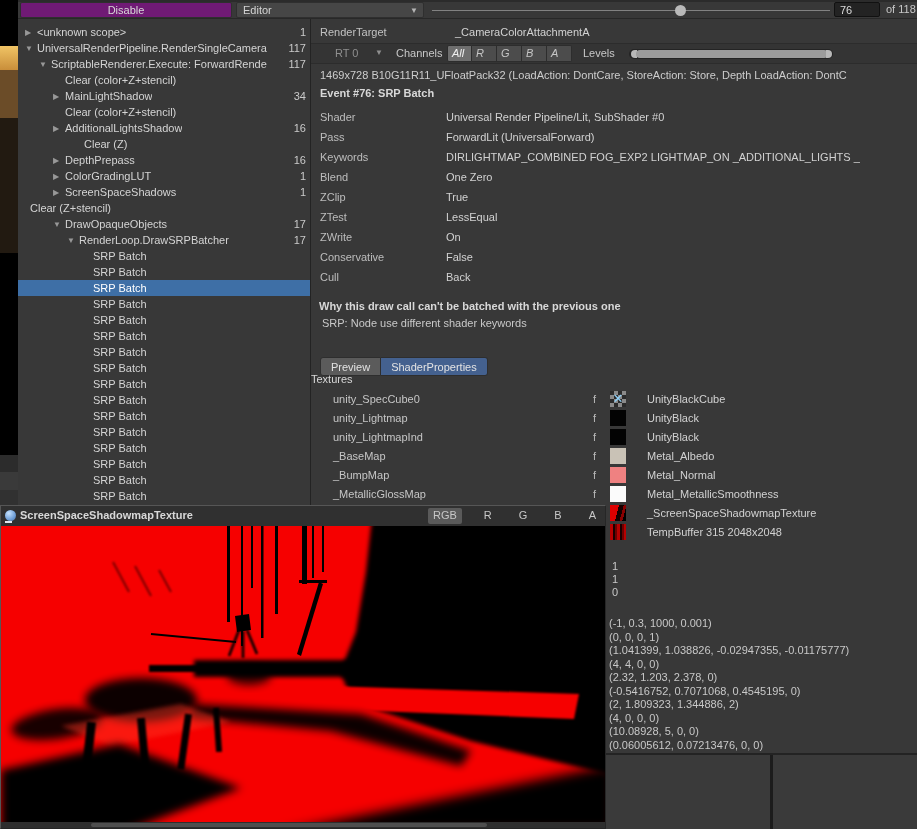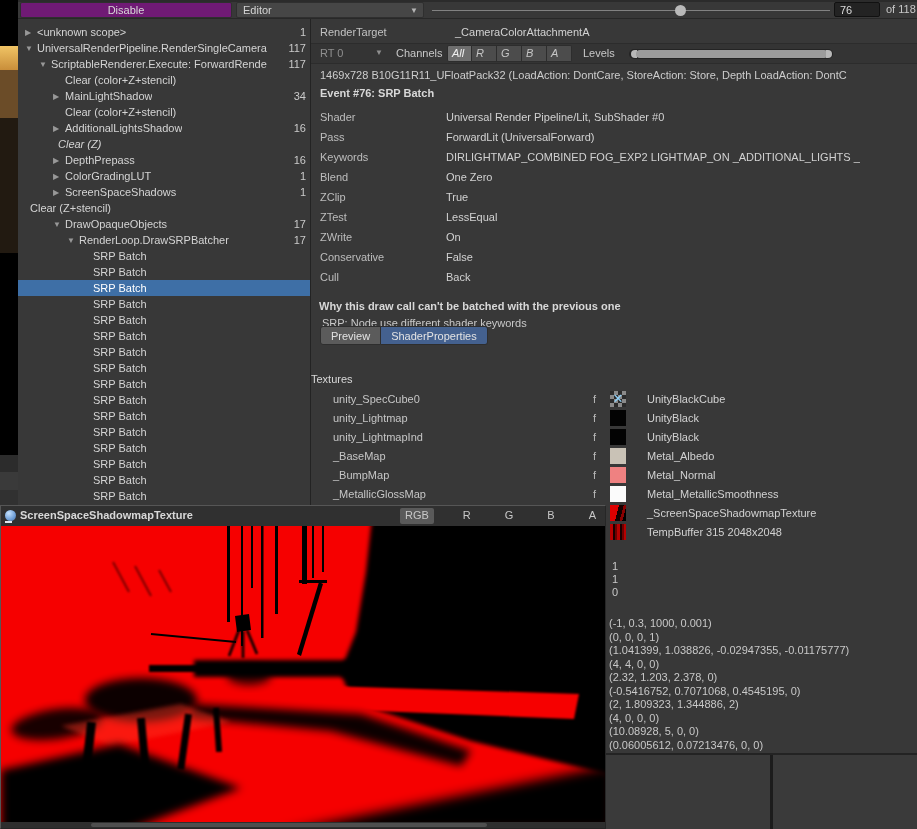--- a/index.html
+++ b/index.html
@@ -38,21 +38,21 @@
   .trow.sel{background:#3e6fa6;}
   .trow.sel .tlbl{color:#fff;}
   .arr{display:inline-block;width:12px;flex:0 0 12px;color:#989898;font-size:8px;text-align:left;}
   .tlbl{color:#d4d4d4;overflow:hidden;text-overflow:clip;flex:0 1 auto;}
   .tcnt{margin-left:auto;padding-right:4px;color:#cacaca;flex:0 0 auto;}
   
   #panel{position:absolute;left:310px;top:19px;width:607px;height:736px;background:#383838;border-left:1px solid #232323;overflow:hidden;}
   .rt-label{position:absolute;left:9px;top:7px;color:#c2c2c2;}
   .rt-value{position:absolute;left:144px;top:7px;color:#d2d2d2;}
   .chrow{position:absolute;left:0;top:24px;width:100%;height:21px;background:#343434;border-top:1px solid #2c2c2c;border-bottom:1px solid #2c2c2c;}
-  .rt0{position:absolute;left:9px;top:3px;color:#8f8f8f;}
+  .rt0{position:absolute;left:24px;top:3px;color:#8f8f8f;}
   .rt0caret{position:absolute;left:64px;top:4px;color:#8f8f8f;font-size:8px;}
   .ch-label{position:absolute;left:85px;top:3px;color:#c8c8c8;}
   #channel-buttons{position:absolute;left:136px;top:1px;display:flex;}
   .chbtn{min-width:25px;height:17px;padding:0 4px;background:#4c4c4c;border:1px solid #2d2d2d;border-left:none;
     text-align:left;line-height:15px;color:#c6c6c6;font-style:italic;}
   .chbtn:first-child{border-left:1px solid #2d2d2d;border-radius:2px 0 0 2px;}
   .chbtn:last-child{border-radius:0 2px 2px 0;}
   .chbtn.sel{background:#6e6e6e;color:#efefef;}
   .lv-label{position:absolute;left:272px;top:3px;color:#c8c8c8;}
   .lv-slider{position:absolute;left:318px;top:5px;width:204px;height:10px;background:#242424;border-radius:5px;}
@@ -60,21 +60,21 @@
   .lv-capL{position:absolute;left:2px;top:1px;width:6px;height:8px;background:#b8b8b8;border-radius:4px 0 0 4px;}
   .lv-capR{position:absolute;right:1px;top:1px;width:6px;height:8px;background:#b8b8b8;border-radius:0 4px 4px 0;}
   .buffer-info{position:absolute;left:9px;top:50px;right:0;white-space:nowrap;overflow:hidden;color:#cdcdcd;}
   .event-title{position:absolute;left:9px;top:68px;font-weight:bold;color:#d8d8d8;}
   #props{position:absolute;left:0;top:88px;width:100%;}
   .prow{display:flex;height:20px;align-items:center;}
   .pl{width:135px;padding-left:9px;color:#bdbdbd;flex:0 0 135px;}
   .pv{flex:1;color:#d2d2d2;white-space:nowrap;overflow:hidden;}
   .why-title{position:absolute;left:8px;top:281px;font-weight:bold;color:#d8d8d8;}
   .why-reason{position:absolute;left:11px;top:298px;color:#c9c9c9;}
-  #tabs{position:absolute;left:9px;top:307px;display:flex;}
+  #tabs{position:absolute;left:9px;top:338px;display:flex;}
   .tab{height:19px;padding:0 10px;background:#5b5b5b;color:#e3e3e3;line-height:18px;text-align:center;border:1px solid #2e2e2e;border-left:none;}
   .tab:first-child{border-left:1px solid #2e2e2e;border-radius:3px 0 0 3px;}
   .tab:last-child{border-radius:0 3px 3px 0;}
   .tab.sel{background:#44618f;}
   .tex-title{position:absolute;left:0;top:354px;font-weight:normal;color:#d8d8d8;}
   #texrows{position:absolute;left:0;top:371px;width:100%;}
   .texrow{position:relative;height:19px;}
   .tname{position:absolute;left:22px;top:3px;color:#c6c6c6;}
   .tflag{position:absolute;left:282px;top:3px;color:#b8b8b8;}
   .swatch{position:absolute;left:299px;top:1px;width:16px;height:16px;background:#000;}
@@ -91,21 +91,21 @@
   .fline{height:13px;color:#c8c8c8;}
   #vectors{position:absolute;left:298px;top:598px;}
   .vline{height:13.5px;color:#c8c8c8;white-space:nowrap;}
   
   #pvwin{position:absolute;left:0;top:505px;width:606px;height:324px;background:#303030;border:1px solid #565656;border-bottom-color:#262626;border-right-color:#262626;}
   .pv-titlebar{position:absolute;left:0;top:0;width:100%;height:20px;background:#303030;}
   .pv-icon{position:absolute;left:4px;top:4px;width:11px;height:11px;border-radius:50%;
     background:radial-gradient(circle at 35% 30%,#c4e2ff,#6f9fd8 60%,#47729f);}
   .pv-icon::after{content:"";position:absolute;left:0;top:11px;width:7px;height:2px;background:#dfe6ee;}
   .pv-title{position:absolute;left:19px;top:3px;font-weight:bold;color:#d8d8d8;}
-  #pv-channels{position:absolute;right:4px;top:2px;display:flex;gap:24px;}
+  #pv-channels{position:absolute;right:4px;top:2px;display:flex;gap:17px;}
   .pvch{height:16px;padding:0 5px;line-height:15px;color:#c8c8c8;text-align:center;}
   .pvch.sel{background:#5a5a5a;border-radius:2px;}
   .pv-canvas{position:absolute;left:0;top:20px;width:604px;height:296px;background:#f60000;overflow:hidden;}
   .pv-bottom{position:absolute;left:0;top:316px;width:604px;height:6px;background:#2e2e2e;}
   .pv-thumb{position:absolute;left:90px;top:1px;width:396px;height:4px;background:#4e4e4e;border-radius:2px;}
   
   .br-corner{position:absolute;left:606px;top:753px;width:311px;height:76px;background:#3a3a3a;border-top:2px solid #232323;}
   .br-vline{position:absolute;left:164px;top:0;width:3px;height:100%;background:#1c1c1c;}
 </style>
 </head>
@@ -166,21 +166,21 @@
       <div class="trow" style="padding-left: 35px;">
         <span class="arr"></span>
         <span class="tlbl">Clear (color+Z+stencil)</span>
         <span class="tcnt"></span>
       </div>
       <div class="trow" style="padding-left: 35px;">
         <span class="arr">▶</span>
         <span class="tlbl">AdditionalLightsShadow</span>
         <span class="tcnt">16</span>
       </div>
-      <div class="trow" style="padding-left: 28px; font-style: italic;">
+      <div class="trow" style="padding-left: 54px;">
         <span class="arr"></span>
         <span class="tlbl">Clear (Z)</span>
         <span class="tcnt"></span>
       </div>
       <div class="trow" style="padding-left: 35px;">
         <span class="arr">▶</span>
         <span class="tlbl">DepthPrepass</span>
         <span class="tcnt">16</span>
       </div>
       <div class="trow" style="padding-left: 35px;">

